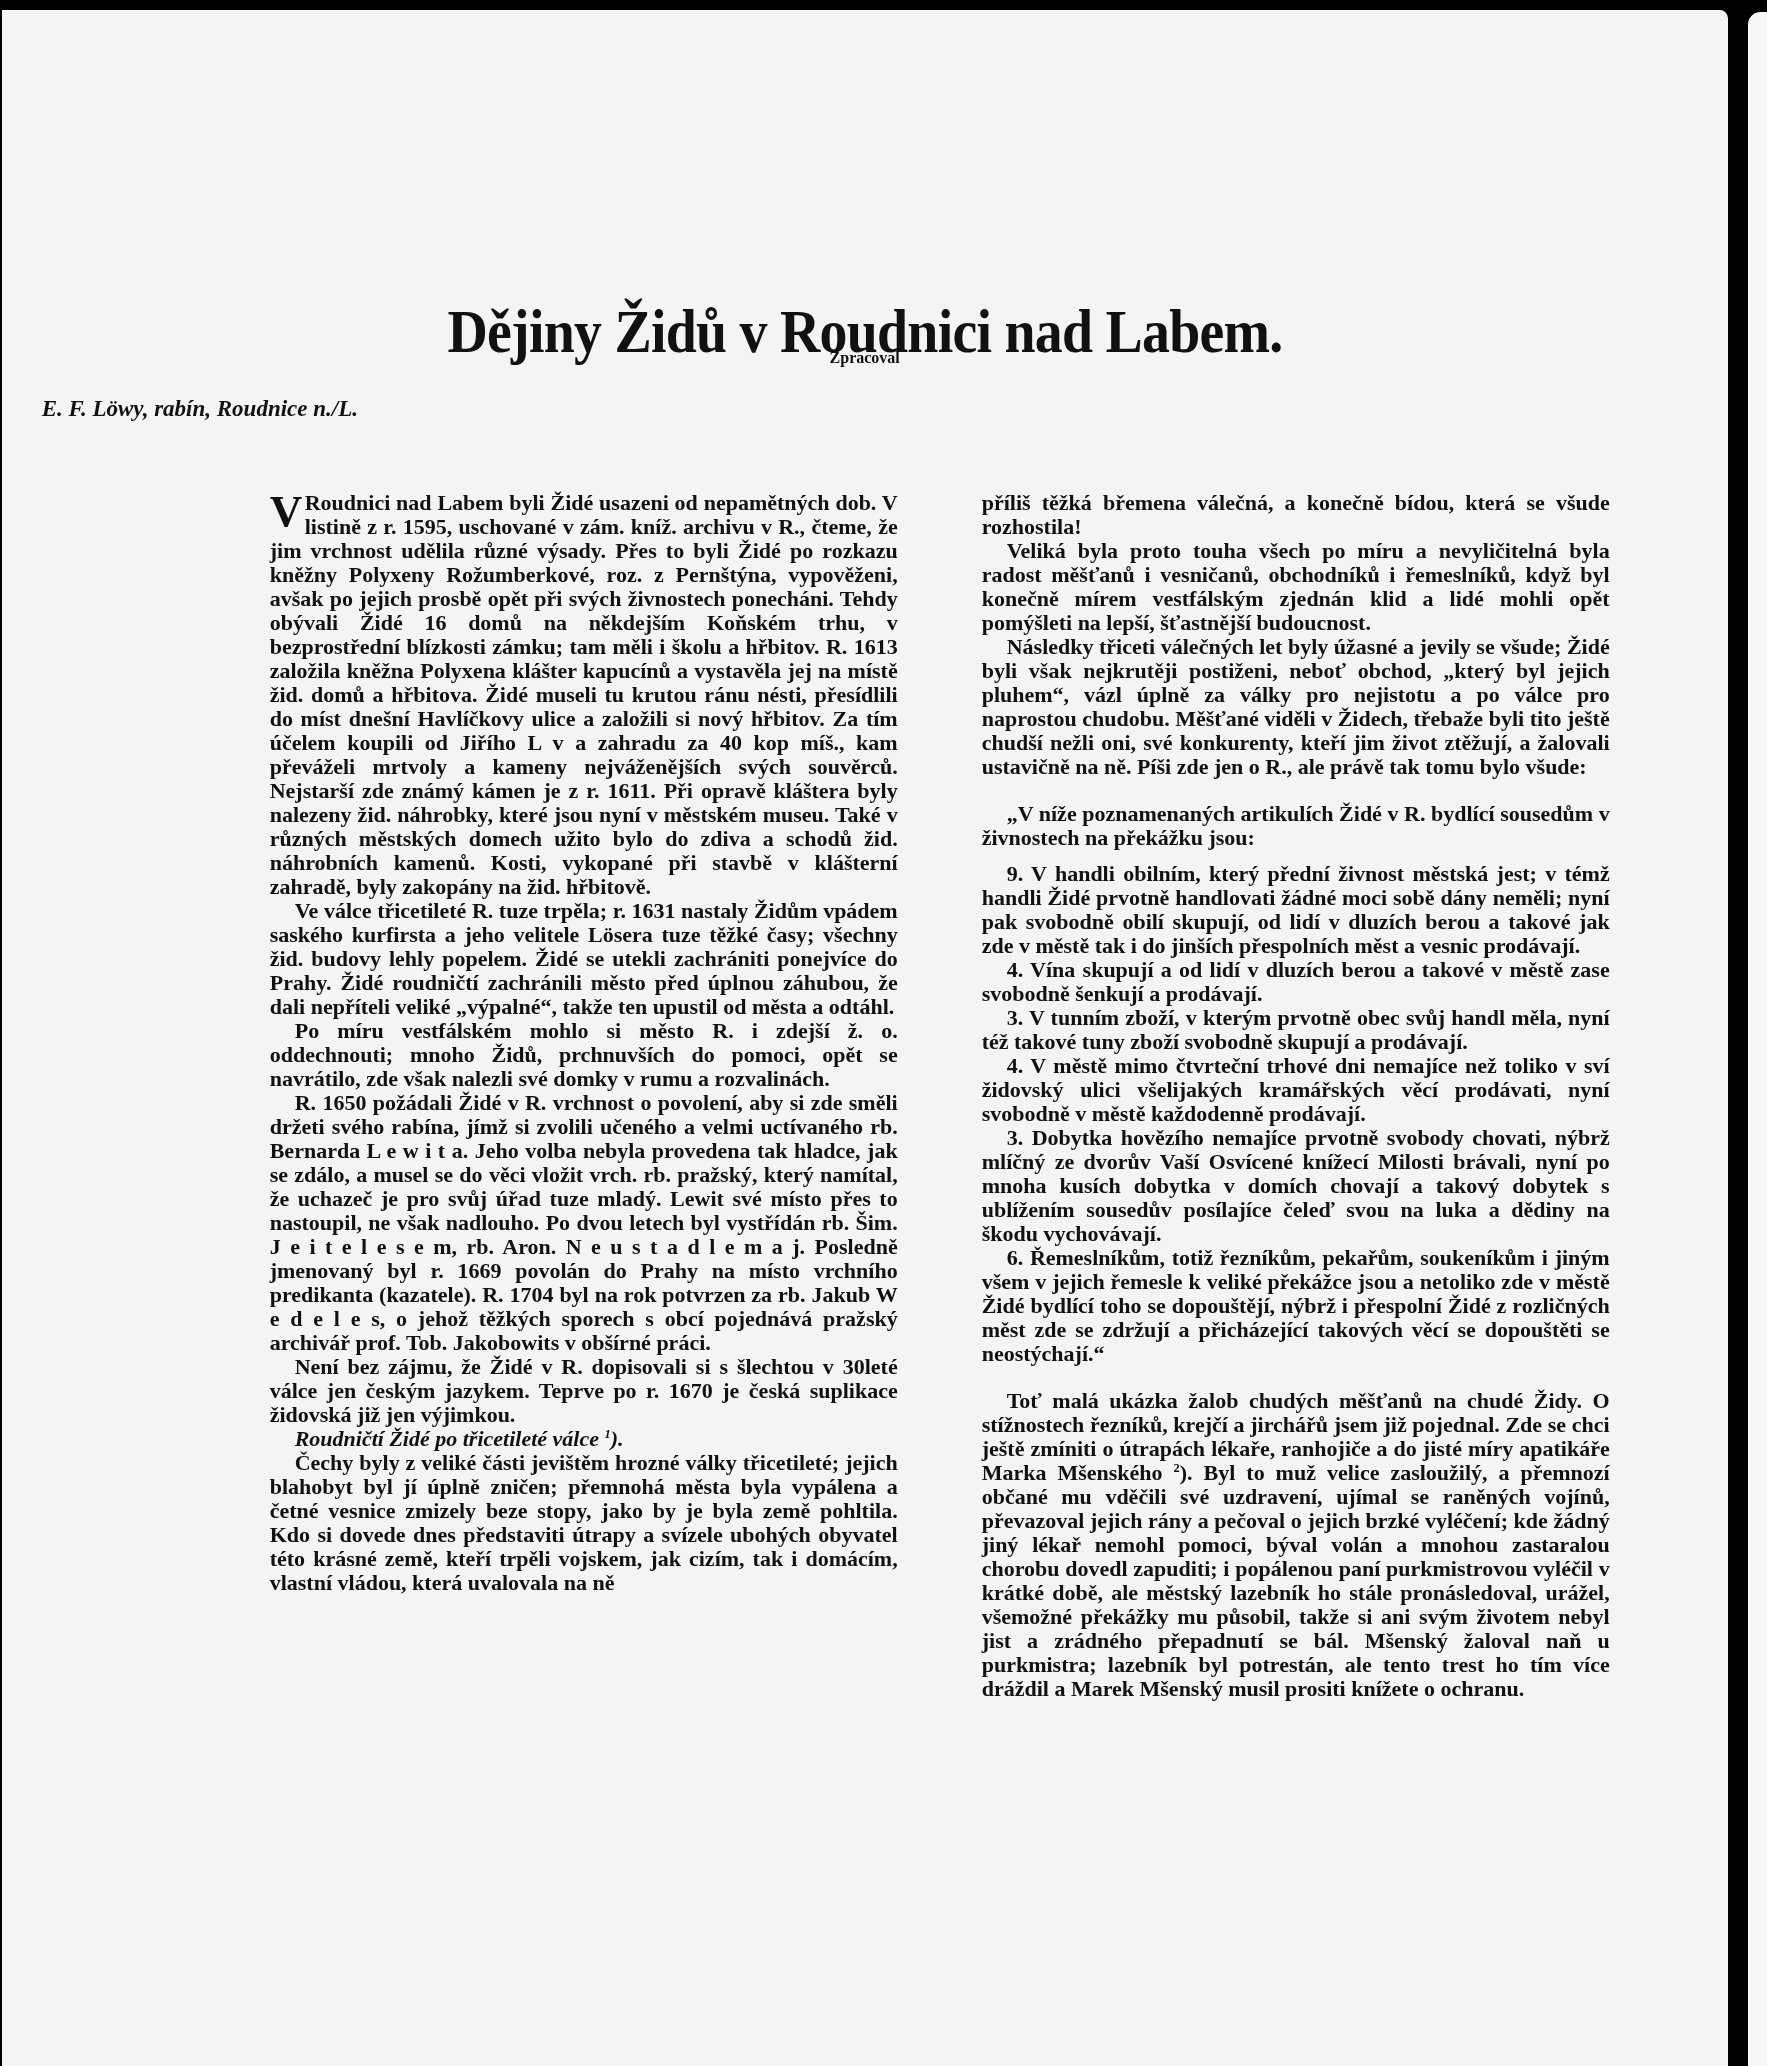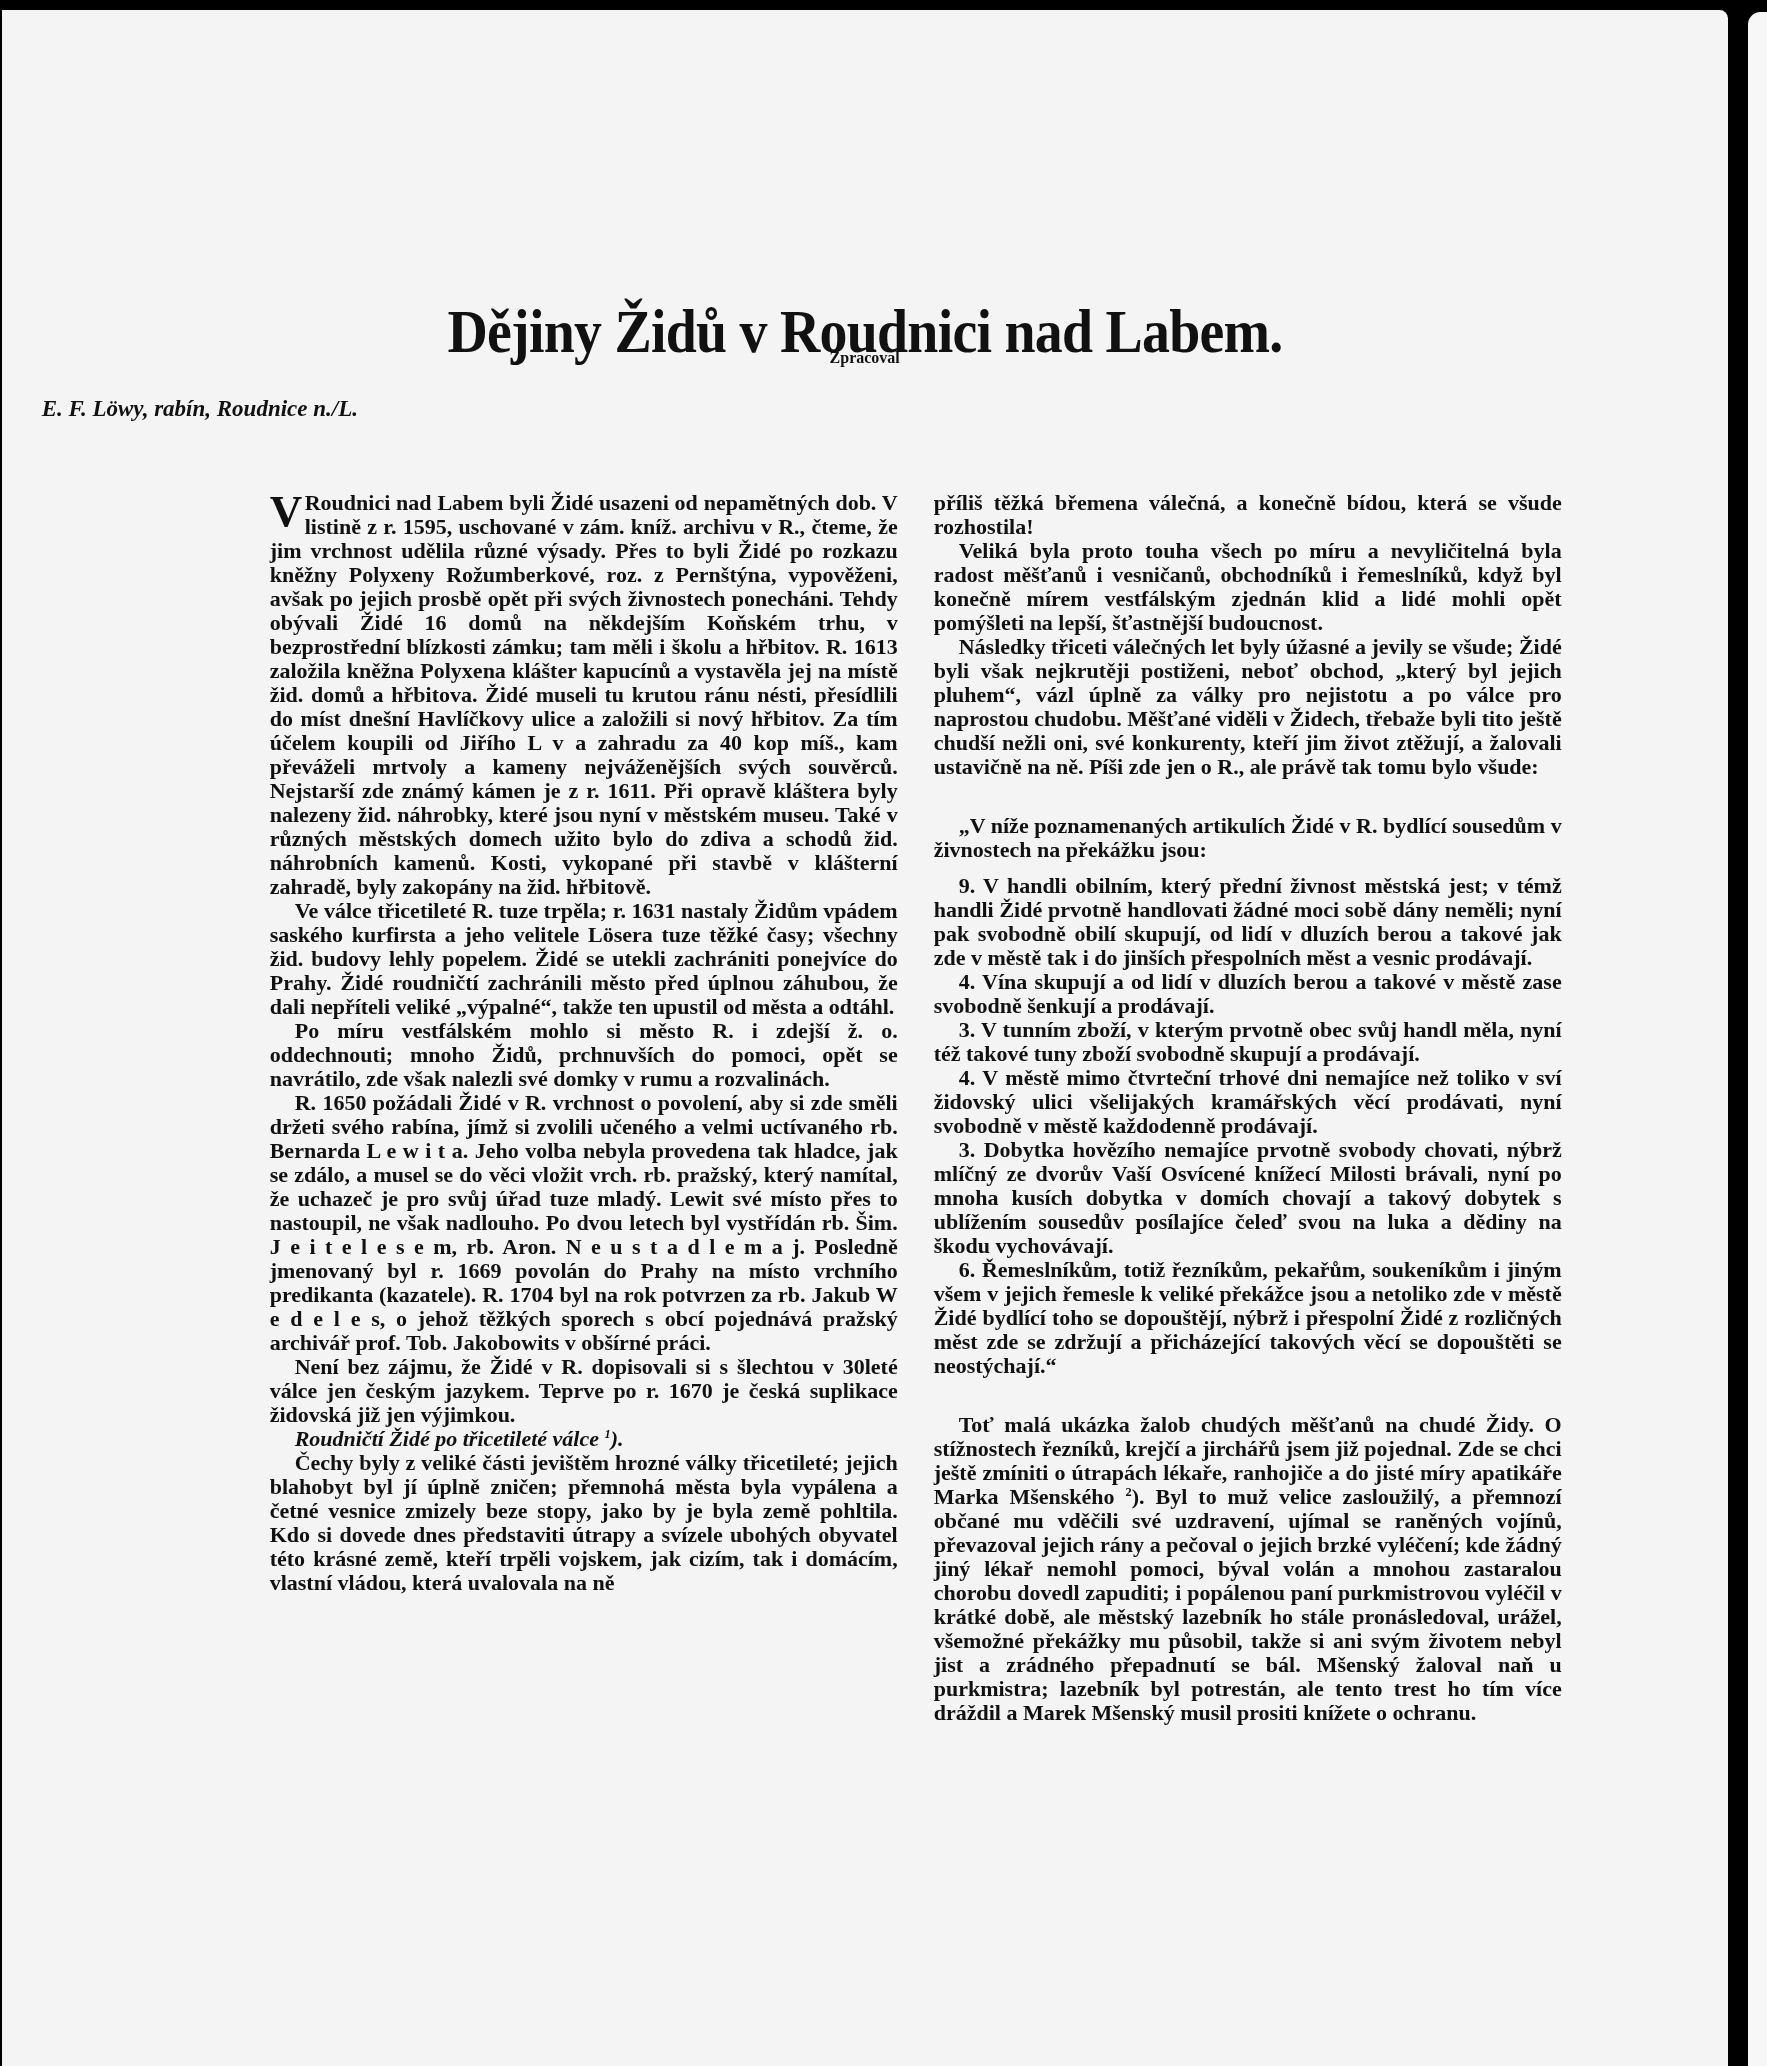--- a/index.html
+++ b/index.html
@@ -48,25 +48,25 @@
   .col {
     position: absolute;
     top: 481px;
     width: 628px;
     font-size: 22px;
     line-height: 24px;
     font-weight: bold;
     text-align: justify;
   }
   .col.left { left: 268px; }
-  .col.right { left: 932px; }
+  .col.right { left: 980px; }
   .col p { margin: 0; text-indent: 25px; }
   .col p.noindent { text-indent: 0; }
   .col p.gap { margin-top: 11.6px; }
-  .col p.biggap { margin-top: 35px; }
+  .col p.biggap { margin-top: 23px; }
   .dropcap {
     float: left;
     font-size: 45px;
     line-height: 37px;
     margin-right: 2.5px;
     margin-top: 1.7px;
     font-weight: bold;
   }
   .subhead {
     font-style: italic;

